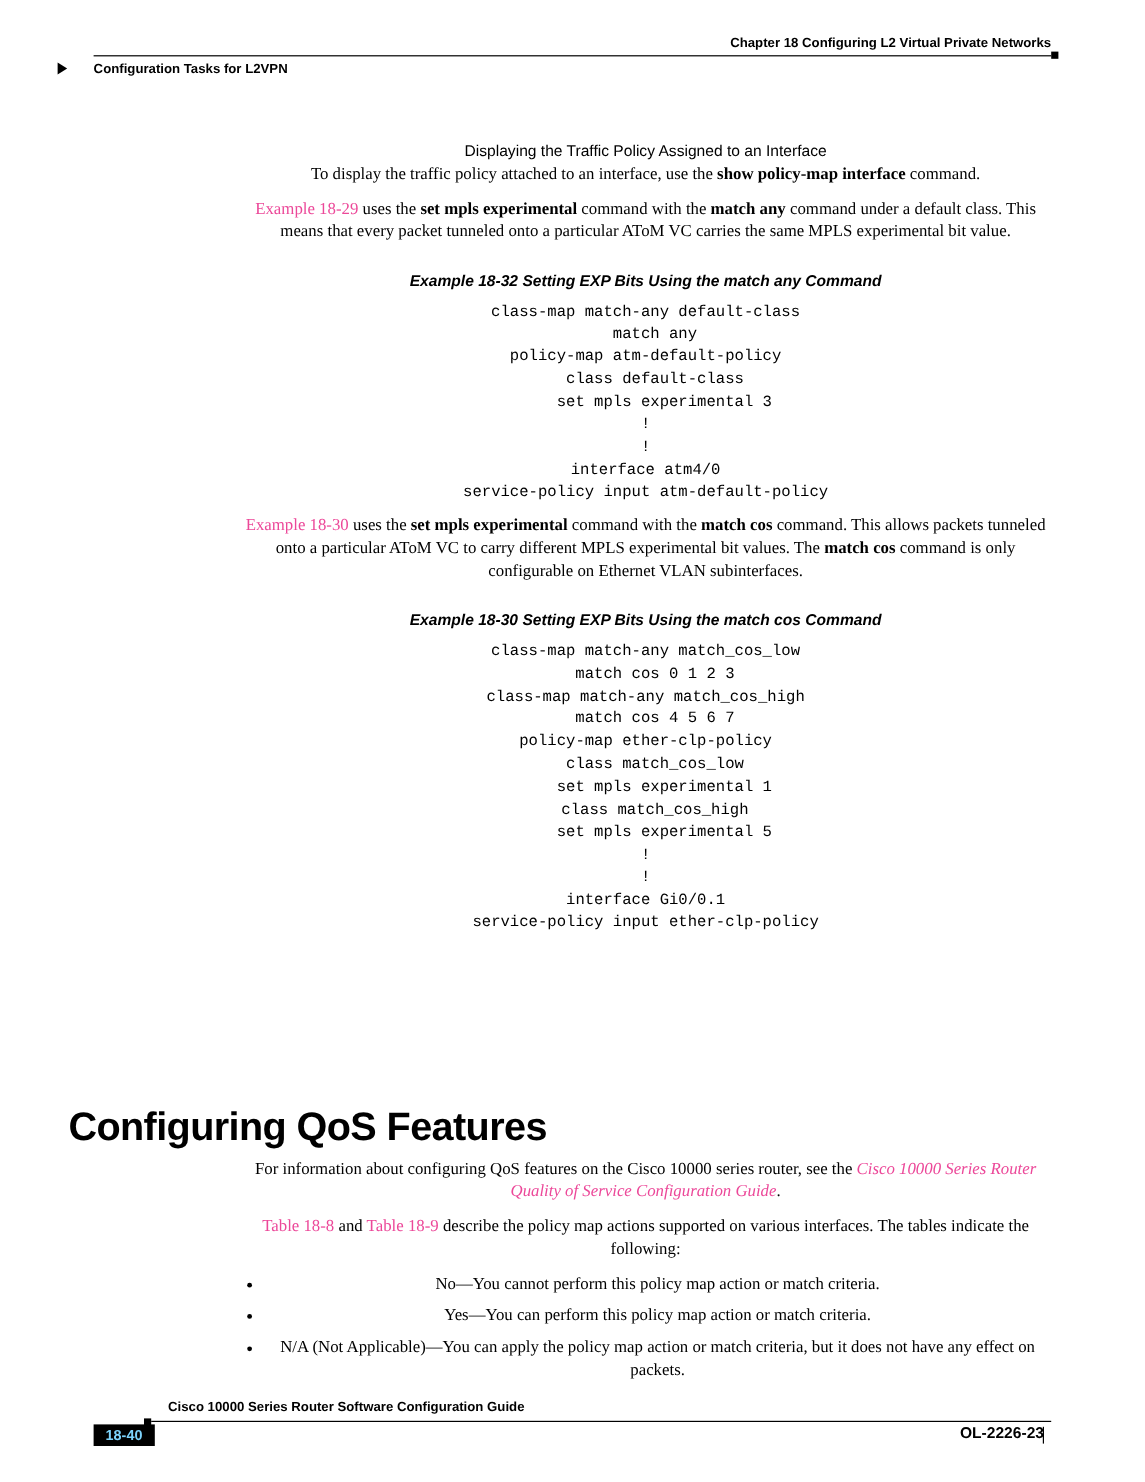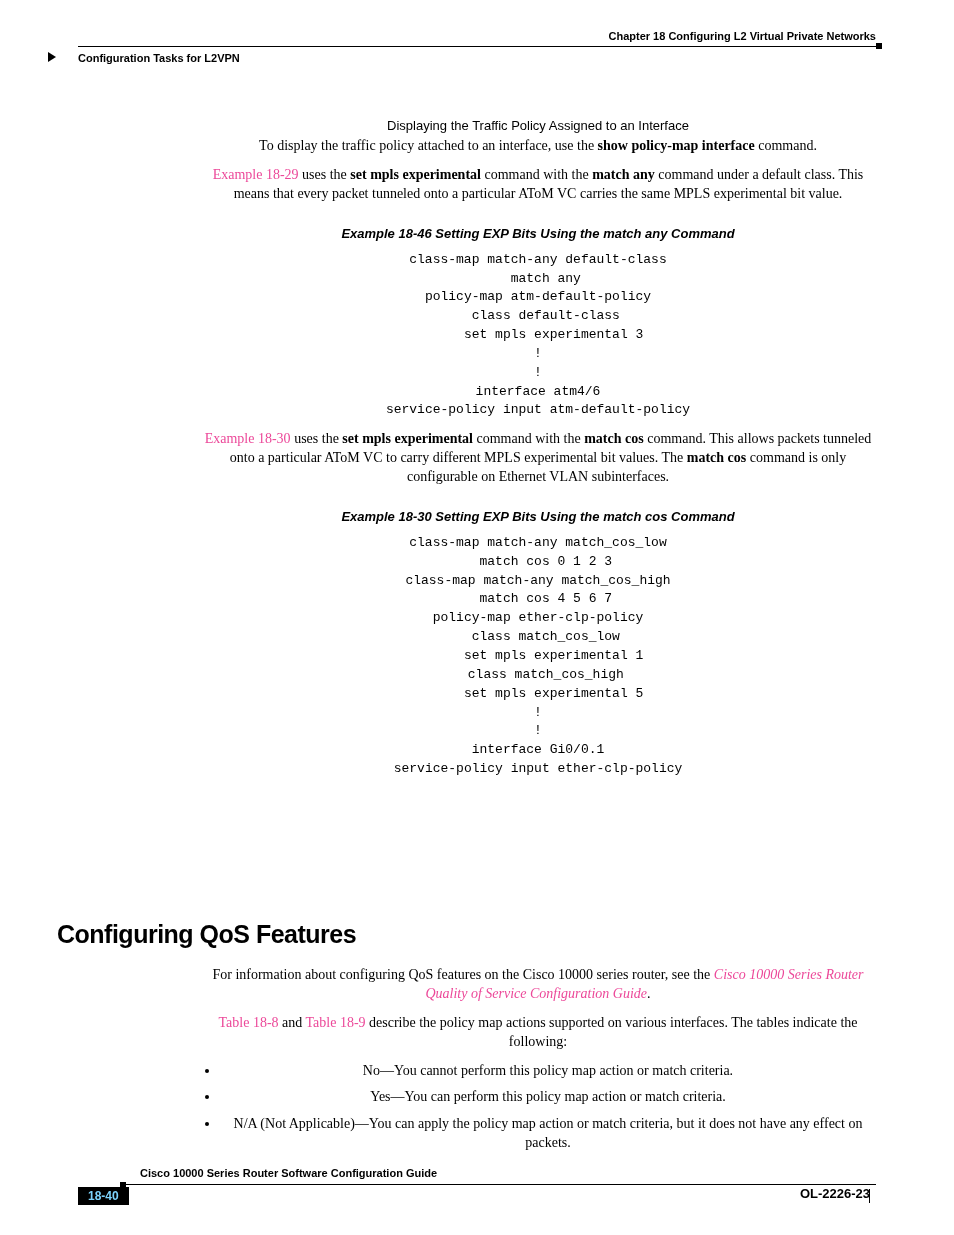--- a/index.html
+++ b/index.html
@@ -68,21 +68,21 @@
     position: absolute;
     top: 118px;
     left: 200px;
     right: 78px;
   }
   .left-gutter-h1 {
     position: absolute;
     left: 57px;
     font-family: Arial, Helvetica, sans-serif;
     font-weight: bold;
-    font-size: 25px;
+    font-size: 33px;
     letter-spacing: -0.5px;
   }
   h3.sect {
     font-family: Arial, Helvetica, sans-serif;
     font-weight: normal;
     font-size: 13px;
     margin: 0 0 4px 0;
   }
   p.body {
     margin: 0 0 10px 0;
@@ -174,29 +174,29 @@
     <h3 class="sect">Displaying the Traffic Policy Assigned to an Interface</h3>
 
     <p class="body">
       <span>To display the traffic policy attached to an interface, use the </span><span class="bold">show policy-map interface</span><span> command.</span>
     </p>
 
     <p class="body">
       <span class="link">Example 18-29</span><span> uses the </span><span class="bold">set mpls experimental</span><span> command with the </span><span class="bold">match any</span><span> command under a default class. This means that every packet tunneled onto a particular AToM VC carries the same MPLS experimental bit value.</span>
     </p>
 
-    <div class="ex-title">Example 18-46 Setting EXP Bits Using the match any Command</div>
+    <div class="ex-title">Example 18-32 Setting EXP Bits Using the match any Command</div>
     <pre class="code">class-map match-any default-class
   match any
 policy-map atm-default-policy
   class default-class
     set mpls experimental 3
 !
 !
-interface atm4/6
+interface atm4/0
 service-policy input atm-default-policy</pre>
 
     <p class="body">
       <span class="link">Example 18-30</span><span> uses the </span><span class="bold">set mpls experimental</span><span> command with the </span><span class="bold">match cos</span><span> command. This allows packets tunneled onto a particular AToM VC to carry different MPLS experimental bit values. The </span><span class="bold">match cos</span><span> command is only configurable on Ethernet VLAN subinterfaces.</span>
     </p>
 
     <div class="ex-title">Example 18-30 Setting EXP Bits Using the match cos Command</div>
     <pre class="code">class-map match-any match_cos_low
   match cos 0 1 2 3
 class-map match-any match_cos_high

